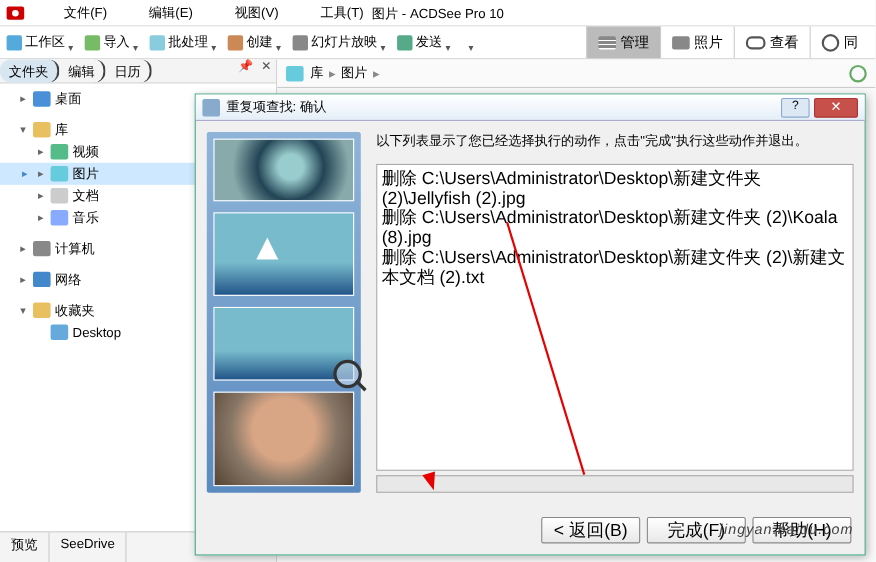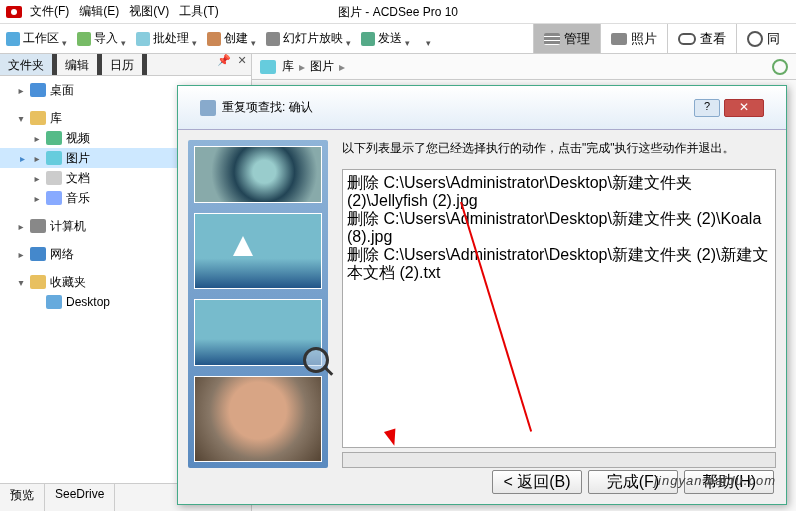--- a/index.html
+++ b/index.html
@@ -2,21 +2,21 @@
 <html><head>
 <meta charset="utf-8">
 <style>
   * { box-sizing: border-box; font-family: "Microsoft YaHei", "SimSun", sans-serif; }
   body { margin: 0; width: 796px; height: 511px; overflow: hidden; background: #fff; }
 
   
   .menubar { height: 24px; display: flex; align-items: center; font-size: 12px; padding: 0 6px; border-bottom: 1px solid #ddd; }
   .menubar .cam-icon { width: 16px; height: 12px; background: #c00; border-radius: 2px; margin-right: 8px; position:relative; }
   .menubar .cam-icon::after{content:"";position:absolute;width:6px;height:6px;border-radius:50%;background:#fff;left:5px;top:3px;}
-  .menubar .menu-item { margin-right: 10px; cursor: default; }
+  .menubar .menu-item { margin-right: 10px; cursor: default; margin-left: 28px; }
   .titlecenter { position: absolute; left: 50%; transform: translateX(-50%); top: 4px; font-size: 12px; }
 
   
   .toolbar { height: 30px; display: flex; align-items: center; font-size: 12px; padding: 0 6px; border-bottom: 1px solid #ccc; }
   .toolbar .tb-item { display: flex; align-items: center; margin-right: 8px; cursor: pointer; }
   .tb-icon { width: 14px; height: 14px; margin-right: 3px; background: #5a9; border-radius: 2px; }
   .tb-arrow { width: 7px; height: 7px; margin-left: 3px; }
   .tb-arrow::after { content: "▾"; font-size: 9px; color: #555; }
 
   .toolbar .right-tabs { margin-left: auto; display: flex; height: 100%; }
@@ -24,21 +24,21 @@
   .right-tab.active { background: #bbb; }
   .rt-ico { width: 16px; height: 12px; margin-right: 4px; background: #888; border-radius: 2px; }
   .rt-ico.grid{background:repeating-linear-gradient(#888,#888 3px,#fff 3px,#fff 4px);}
   .rt-eye{width:18px;height:12px;margin-right:4px;border:2px solid #555;border-radius:60%/100%;}
   .rt-sync{width:16px;height:16px;margin-right:4px;border:2px solid #555;border-radius:50%;position:relative;}
 
   
   .main { display: flex; height: calc(100% - 54px); }
   .leftpane { width: 252px; border-right: 1px solid #ccc; display: flex; flex-direction: column; background: #fff; }
   .panel-tabs { height: 22px; display: flex; font-size: 12px; border-bottom: 1px solid #ccc; background: #f4f4f4; }
-  .panel-tab { padding: 3px 8px; border-right: 5px solid #404040; cursor: pointer; }
+  .panel-tab { padding: 3px 8px; border-right: 2px solid #404040; cursor: pointer; border-radius: 10px; }
   .panel-tab.active { background: #d8e6f2; }
   .panel-tabs .spacer { flex: 1; }
   .pin-ico, .x-ico { width: 18px; text-align: center; cursor: pointer; color: #555; font-size: 11px; }
 
   .tree { flex: 1; overflow: auto; font-size: 12px; padding: 4px 0; background: #fff; }
   .tree-row { display: flex; align-items: center; height: 20px; padding-left: 4px; cursor: pointer; }
   .tree-row.selected { background: #cde8ff; }
   .tw { color: #666; width: 10px; text-align: center; font-size: 10px; }
   .indent1{padding-left:20px;}
   .node-ico { width: 16px; height: 14px; margin: 0 4px; border-radius: 2px; }
@@ -55,21 +55,21 @@
   .rightpane { flex: 1; display: flex; flex-direction: column; }
   .breadcrumb { height: 26px; display: flex; align-items: center; font-size: 12px; padding: 0 8px; border-bottom: 1px solid #ccc; background: #fafafa; }
   .bc-ico{width:16px;height:14px;background:#6cd;border-radius:2px;margin-right:6px;}
   .bc-sep{margin:0 5px;color:#888;}
   .bc-sync{margin-left:auto;width:16px;height:16px;border:2px solid #6a6;border-radius:50%;}
 
   .content-area { flex: 1; position: relative; background: #f9f9f9; }
 
   
   .dlg { position: absolute; left: 177px; top: 85px; width: 610px; height: 420px; border: 1px solid #4a8; background: #f0f0f0; box-shadow: 2px 2px 8px rgba(0,0,0,.3); }
-  .dlg-title { height: 44px; background: linear-gradient(#fff,#e4eef8); display: flex; align-items: center; font-size: 12px; padding: 0 22px; border-bottom:1px solid #aac; }
+  .dlg-title { height: 24px; background: linear-gradient(#fff,#e4eef8); display: flex; align-items: center; font-size: 12px; padding: 0 6px; border-bottom:1px solid #aac; }
   .dlg-title .d-ico{width:16px;height:16px;margin-right:6px;background:#8ac;border-radius:2px;}
   .dlg-title .d-right{margin-left:auto;display:flex;gap:4px;}
   .d-help{width:26px;height:18px;border:1px solid #8ac;background:#dce8f4;text-align:center;font-size:11px;border-radius:2px;cursor:pointer;}
   .d-close{width:40px;height:18px;background:#c8504b;border:1px solid #a33;text-align:center;color:#fff;font-size:12px;border-radius:2px;cursor:pointer;}
 
   .dlg-body { display: flex; height: calc(100% - 70px); padding: 10px; gap: 14px; }
   .dlg-left { width: 140px; background: linear-gradient(#8fb4d8,#5a8abf); border-radius: 2px; padding: 6px; display:flex;flex-direction:column;gap:10px; }
   .thumb { width:100%; border:1px solid #fff; background:#345; position:relative; }
   .thumb.eye{height:60px;background:radial-gradient(circle at 55% 45%,#9cc 15%,#245 40%,#8aa 70%);}
   .thumb.boat{height:80px;background:linear-gradient(#7bc 60%,#258);position:relative;}

